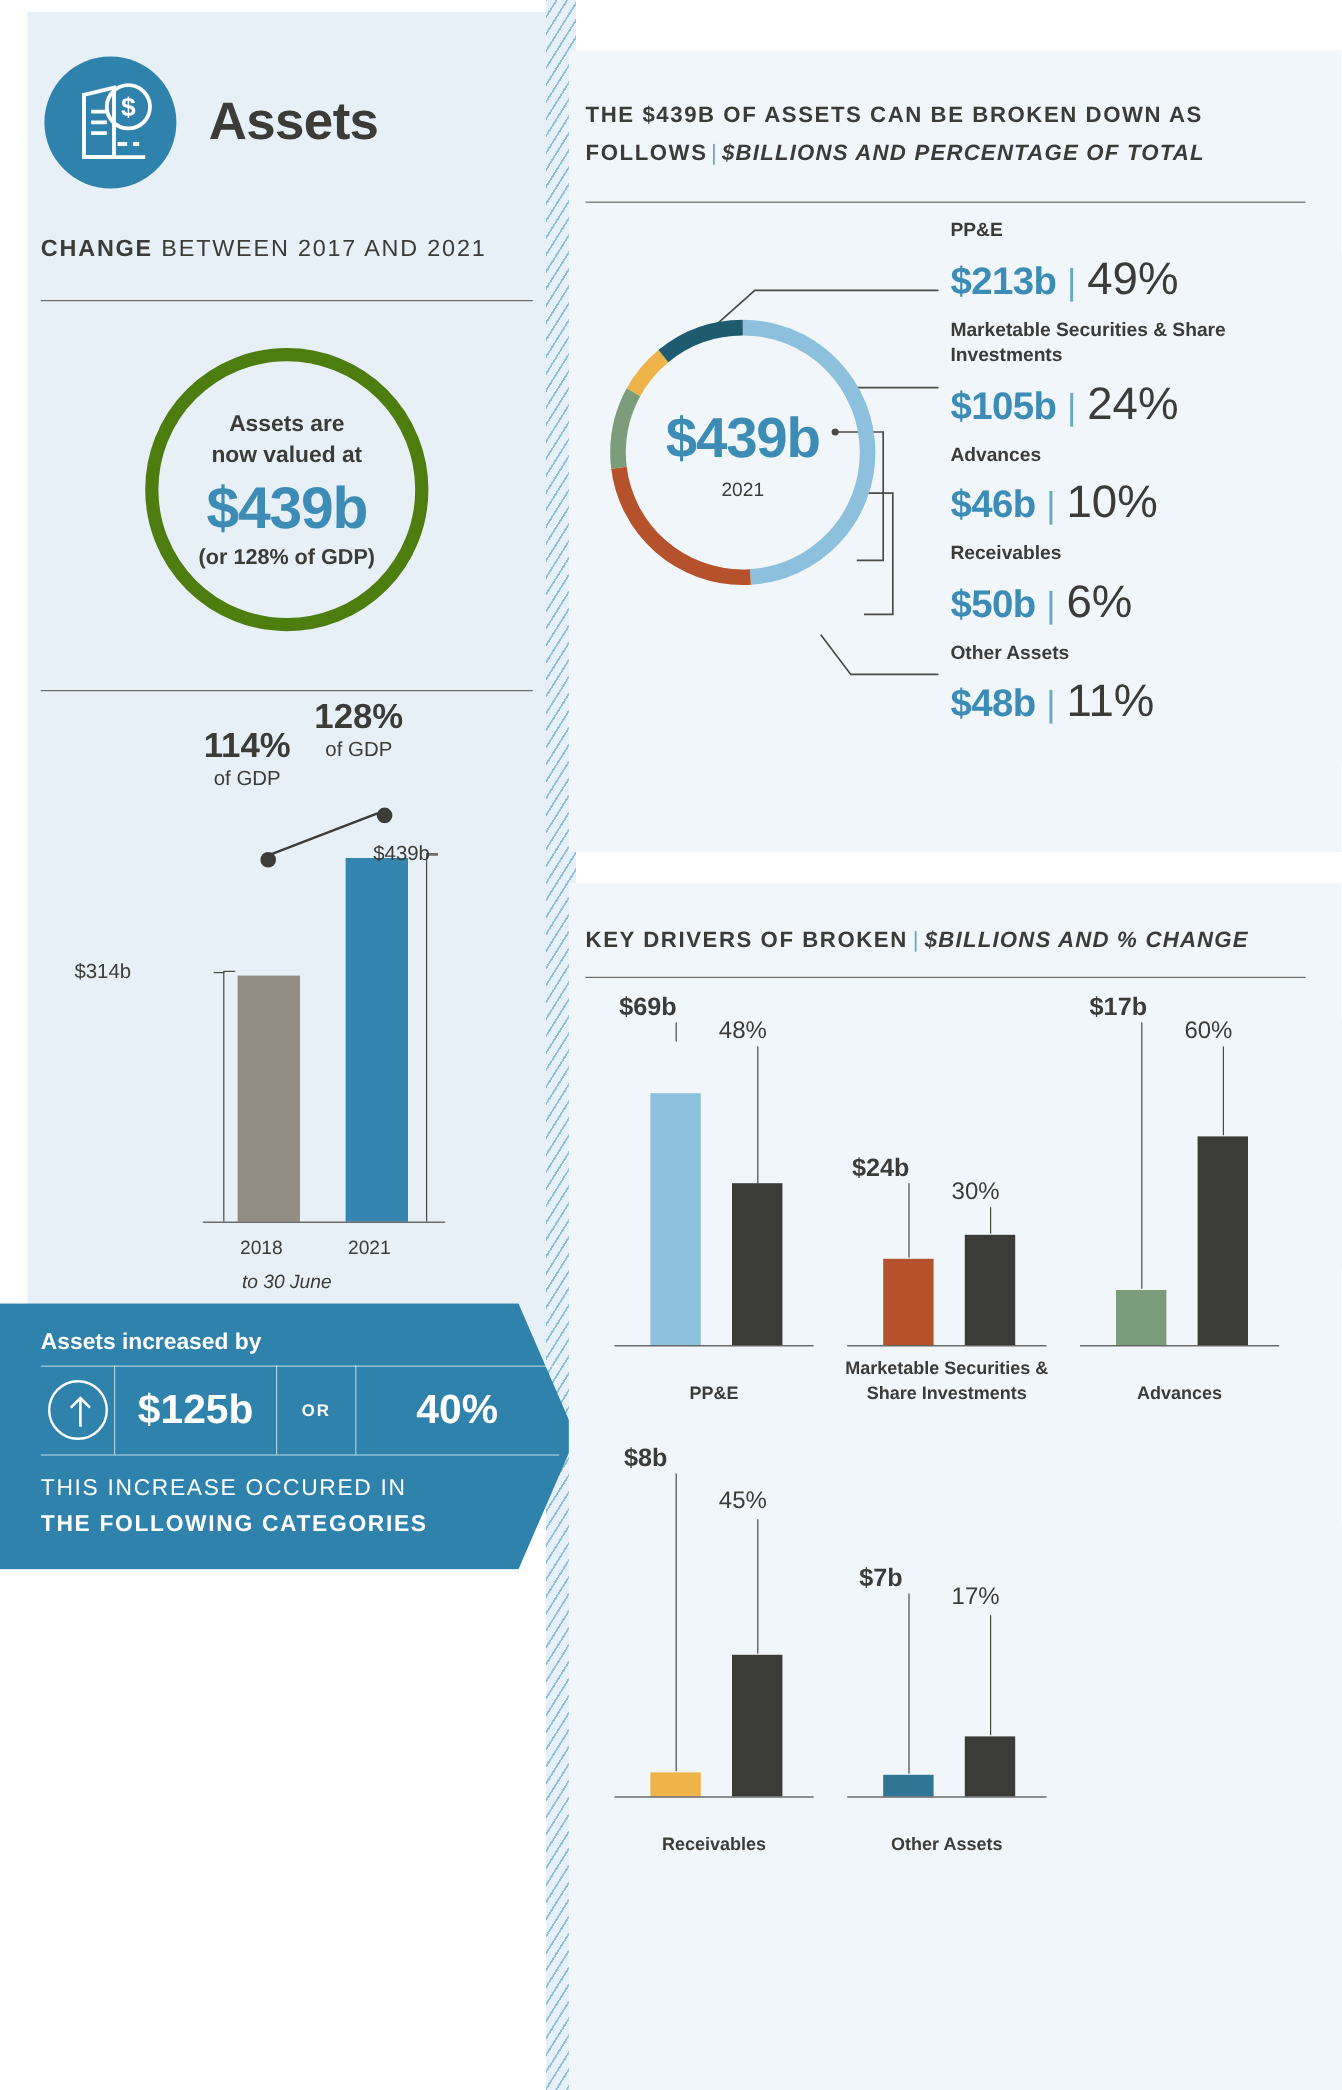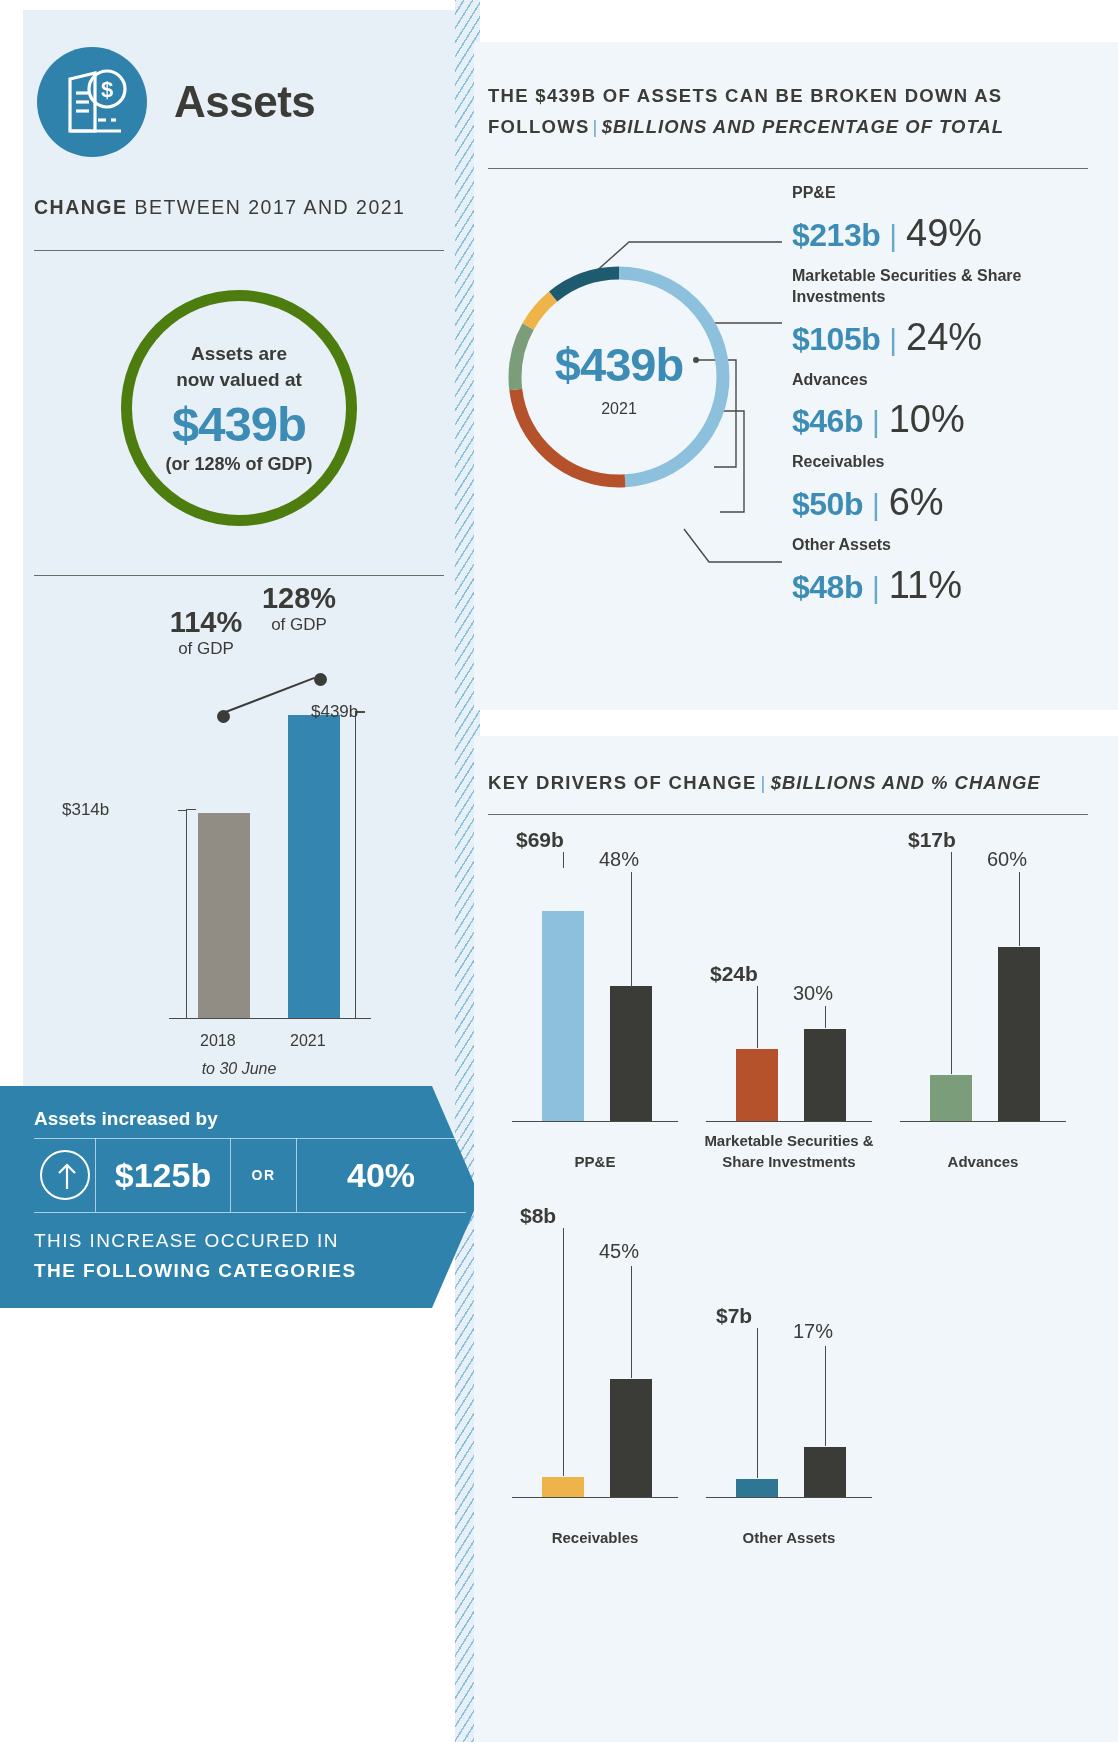--- a/index.html
+++ b/index.html
@@ -402,21 +402,21 @@
           <span class="leg-amt">$48b</span>
           <span class="leg-bar">|</span>
           <span class="leg-pct">11%</span>
         </div>
       </div>
     </div>
   </div>
 
   <div class="rb-panel">
     <div class="kd-head">
-      <span style="font-weight:bold">KEY DRIVERS OF CHANGE</span><span class="sep" style="color:#6aa8c9;padding:0 4px">|</span><span style="font-style:italic;font-weight:bold;letter-spacing:1px">$BILLIONS AND % CHANGE</span>
+      <span style="font-weight:bold">KEY DRIVERS OF BROKEN</span><span class="sep" style="color:#6aa8c9;padding:0 4px">|</span><span style="font-style:italic;font-weight:bold;letter-spacing:1px">$BILLIONS AND % CHANGE</span>
     </div>
     <div class="kd-rule"></div>
 
     <div class="kd-row r1">
 
       <div class="kd-cell">
         <div class="kd-plot">
           <div class="kd-b left" style="height:210px;background:#8cc0dc"></div>
           <div class="kd-b right" style="height:135px;background:#3b3b38"></div>
           <div class="kd-amt" style="left:12px;top:-24px">$69b</div>

